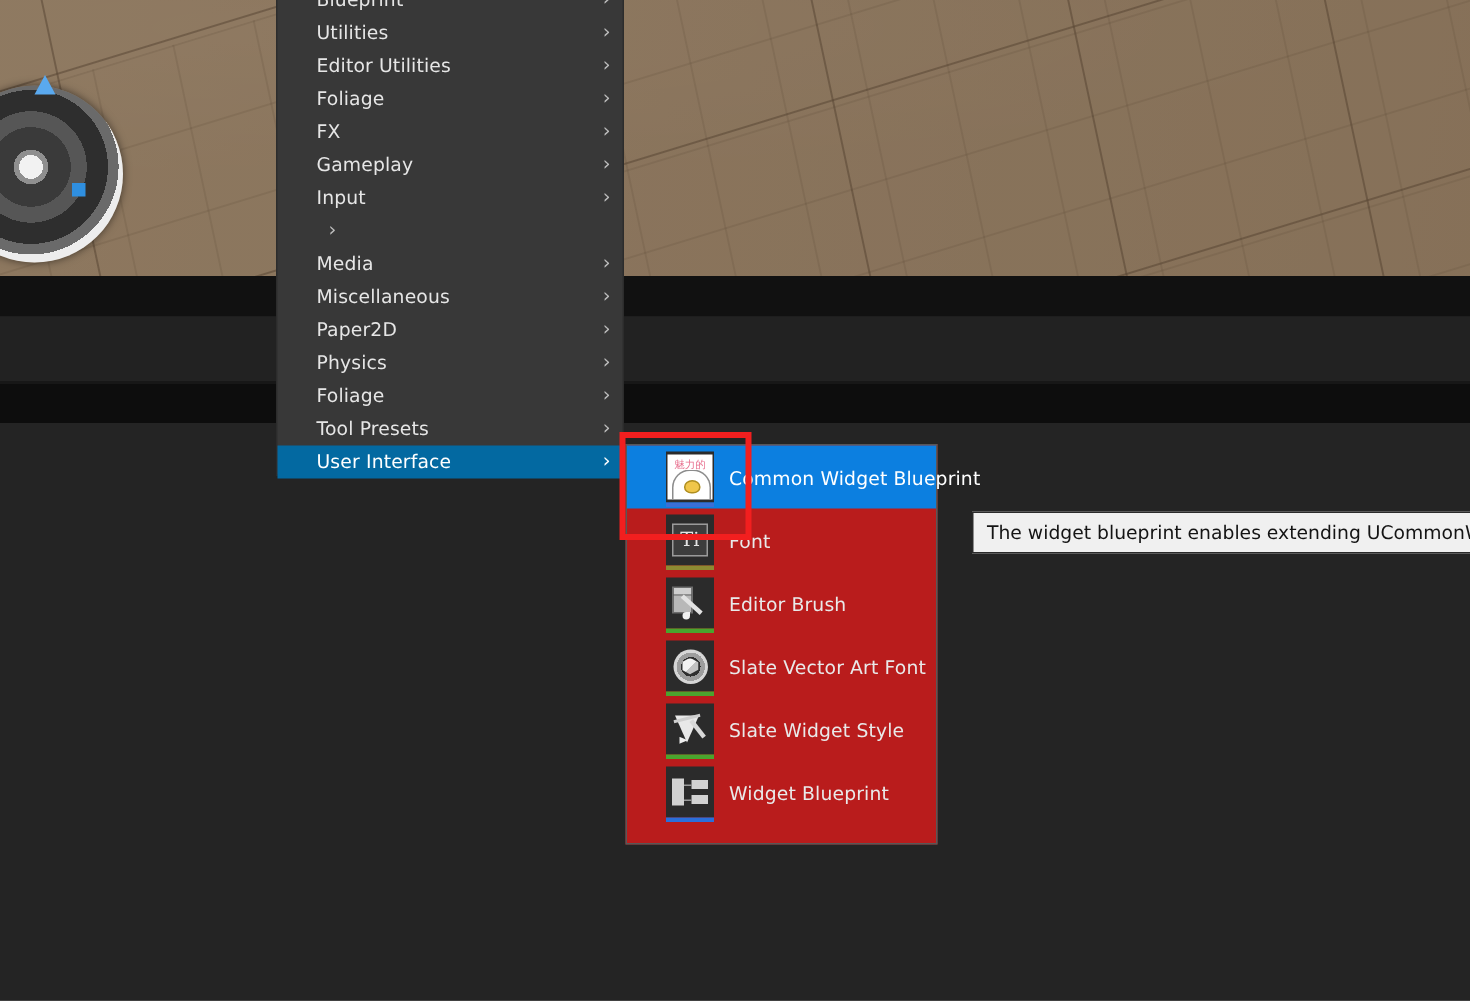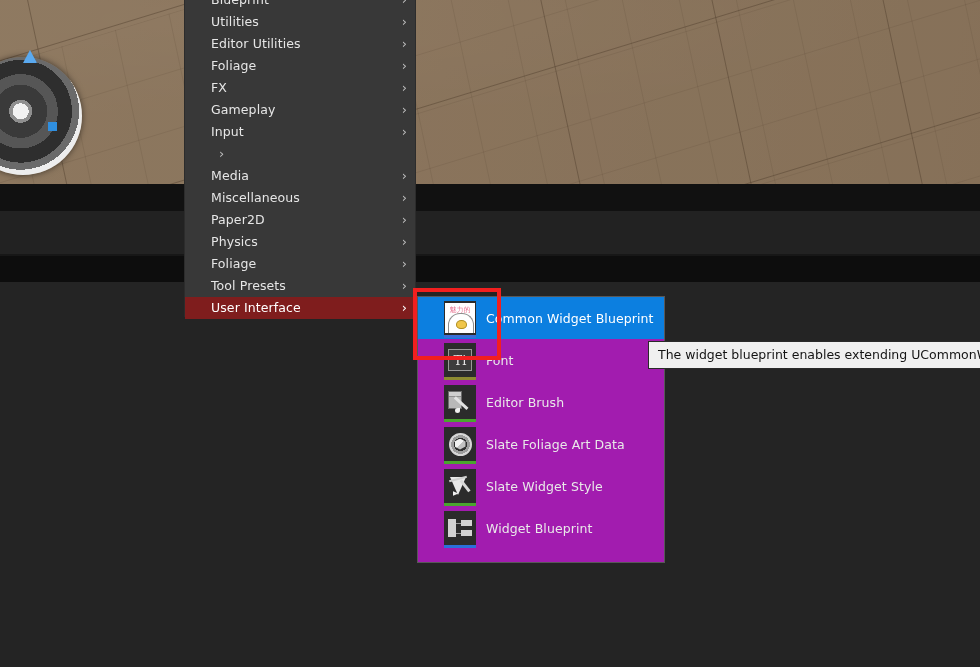--- a/index.html
+++ b/index.html
@@ -89,27 +89,27 @@
   .menu-row{
     position:relative;height:22px;display:flex;align-items:center;
     padding:0 8px 0 26px;box-sizing:border-box;cursor:default;
     color:#e6e6e6;font-size:12.5px;line-height:22px;white-space:nowrap;
   }
   .menu-row .label{flex:1;letter-spacing:.1px;}
   .menu-row .chev{
     color:#bdbdbd;font-size:13px;margin-left:8px;line-height:1;
     transform:translateY(-1px);
   }
-  .menu-row.selected{background:#7f1d1d;color:#ffffff;}
+  .menu-row.selected{background:#0369a1;color:#ffffff;}
   .menu-row.selected .chev{color:#ffffff;}
 
   
   #submenu{
-    position:absolute;left:417px;top:296px;width:248px;height:267px;
-    background:#a21caf;border:1px solid #585858;box-sizing:border-box;
+    position:absolute;left:417px;top:296px;width:208px;height:267px;
+    background:#b91c1c;border:1px solid #585858;box-sizing:border-box;
     z-index:22;
   }
   .sub-row{
     position:relative;height:42px;display:flex;align-items:center;
     padding:0 8px 0 26px;box-sizing:border-box;cursor:default;
     color:#e9e9e9;font-size:12.5px;white-space:nowrap;
   }
   .sub-row.selected{background:#0c7fe0;color:#ffffff;}
   .sub-row .sub-label{margin-left:10px;letter-spacing:.1px;}
 
@@ -332,21 +332,21 @@
     <span class="sub-label">Editor Brush</span>
   </div>
 
   <div class="sub-row">
     <span class="asset-icon">
       <span class="ico-vector">
           <span class="cube"></span>
         </span>
       <span class="ul" style="background:#4aa52e"></span>
     </span>
-    <span class="sub-label">Slate Foliage Art Data</span>
+    <span class="sub-label">Slate Vector Art Font</span>
   </div>
 
   <div class="sub-row">
     <span class="asset-icon">
       <span class="ico-style">
           <span class="cone"></span>
           <span class="bar"></span>
           <span class="pen"></span>
           <span class="nib"></span>
         </span>

